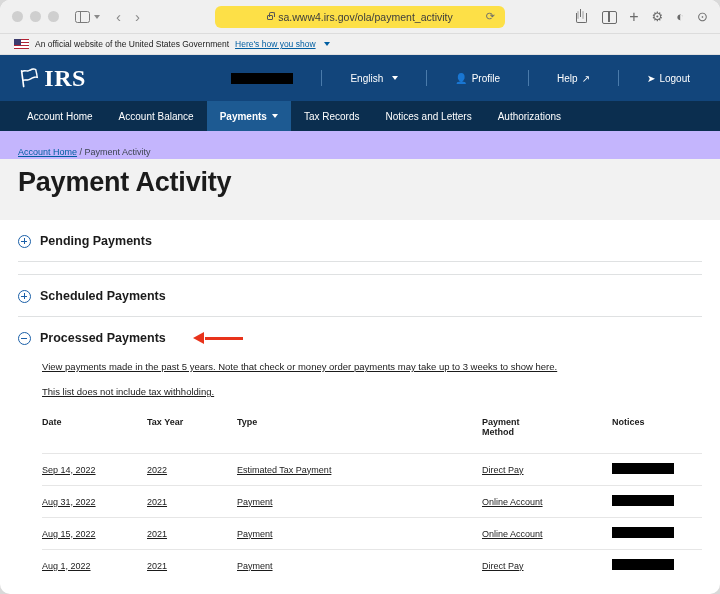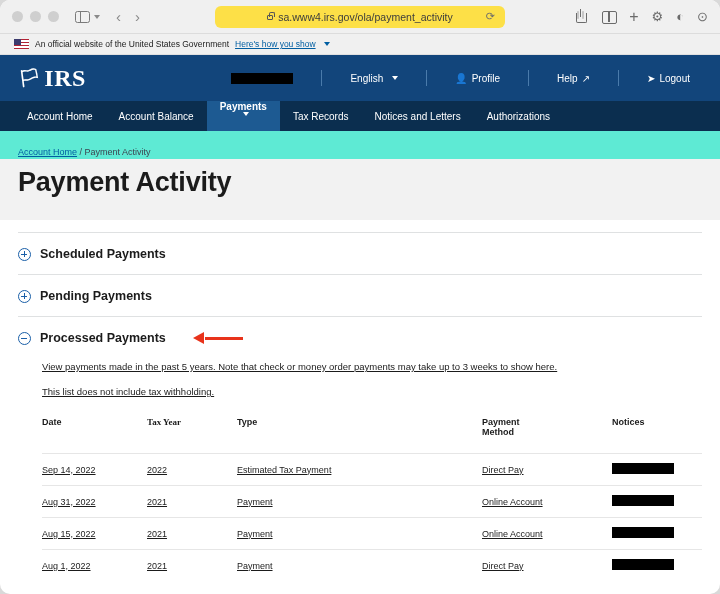--- a/index.html
+++ b/index.html
@@ -173,31 +173,30 @@
     font-size: 10px;
   }
   .navitem {
     display: flex; align-items: center;
     padding: 0 13px;
     color: #ffffff;
   }
   .navitem.active {
     background: #1d5a92;
     font-weight: bold;
-    flex-direction: column;
   }
   .caret-nav {
     width: 0; height: 0; margin-left: 5px;
     border-left: 3.5px solid transparent;
     border-right: 3.5px solid transparent;
     border-top: 4px solid #ffffff;
   }
 
   
-  .crumbarea { background: #5eead4; padding: 10px 18px 0; }
+  .crumbarea { background: #c4b5fd; padding: 10px 18px 0; }
   .crumb { font-size: 9px; color: #3d4551; }
   .crumb a { color: #005ea2; text-decoration: underline; }
   .titlearea { background: #f2f2f2; padding: 8px 18px 22px; }
   h1 {
     margin: 0;
     font-size: 27px;
     font-weight: 700;
     color: #1b1b1b;
     letter-spacing: -0.2px;
   }
@@ -264,21 +263,21 @@
     vertical-align: top;
   }
   td {
     font-size: 9px;
     color: #1b1b1b;
     padding: 9px 0;
     border-top: 1px solid #e6e6e6;
     text-decoration: underline;
   }
   .col-date { width: 105px; }
-  .col-year { width: 90px; font-family: Liberation Serif, serif; }
+  .col-year { width: 90px; }
   .col-type { width: 245px; }
   .col-method { width: 130px; }
   .amt-redact { height: 11px; width: 62px; background: #000; display: inline-block; }
 </style>
 </head>
 <body>
 
 <div class="window">
 
   <div class="chrome">
@@ -376,28 +375,28 @@
       <span>Payment Activity</span>
     </span>
   </div>
 
   <div class="titlearea">
     <h1>Payment Activity</h1>
   </div>
 
   <div class="content">
 
+    <div class="accordion">
+      <span class="pm-icon plus"></span>
+      <span class="acc-label">Pending Payments</span>
+    </div>
+
     <div class="accordion acc-first">
       <span class="pm-icon plus"></span>
       <span class="acc-label">Scheduled Payments</span>
-    </div>
-
-    <div class="accordion">
-      <span class="pm-icon plus"></span>
-      <span class="acc-label">Pending Payments</span>
     </div>
 
     <div class="accordion" style="border-bottom:none;padding-bottom:4px;">
       <span class="pm-icon"></span>
       <span class="acc-label">Processed Payments</span>
       <span class="arrow-annot">
         <span class="head"></span>
           <span class="shaft"></span>
       </span>
     </div>

